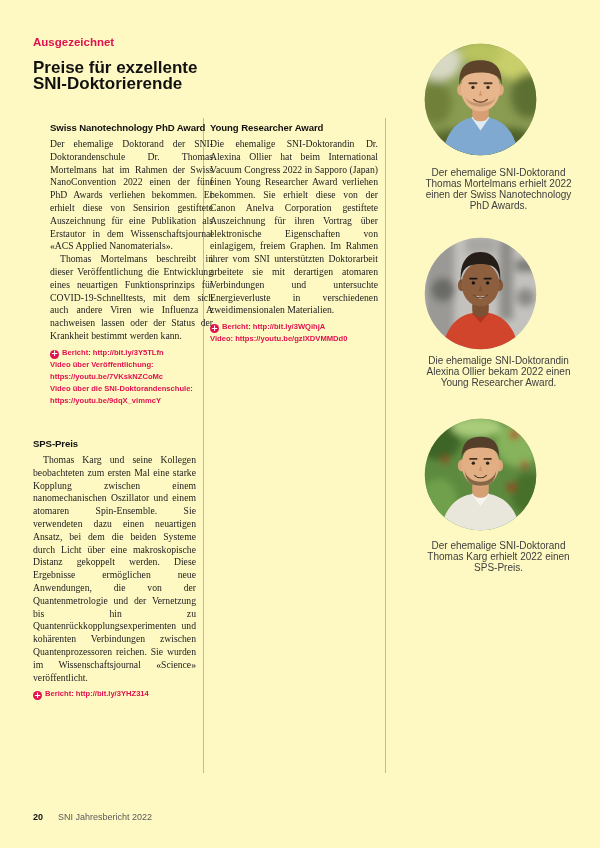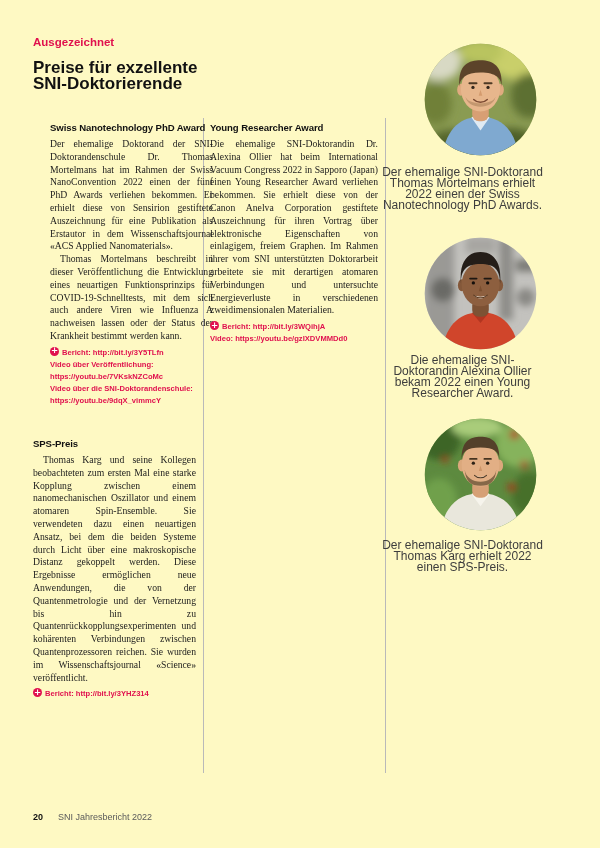--- a/index.html
+++ b/index.html
@@ -28,33 +28,33 @@
   .article-heading {
     font-family:"Liberation Sans", sans-serif; font-weight:bold;
     font-size:9.6px; letter-spacing:-0.1px; color:#111; margin-bottom:5px;
   }
   .para { font-size:9.7px; line-height:12.8px; text-align:justify; }
   .para.indent { text-indent:10px; }
   .links {
     margin-top:4px; font-family:"Liberation Sans", sans-serif; font-weight:bold;
     font-size:7.6px; line-height:12px; color:var(--accent,#e0114e);
   }
-  .link-line { display:flex; align-items:flex-start; gap:3px; cursor:pointer; }
+  .link-line { display:flex; align-items:flex-end; gap:3px; cursor:pointer; }
   .plus-icon {
     width:9px; height:9px; border-radius:50%; background:var(--accent,#e0114e);
     color:#fff; text-align:center; flex:0 0 auto;
     font-family:"DejaVu Sans", sans-serif; font-size:8.5px; line-height:9px;
   }
   .plus-icon::before { content:"+"; display:block; margin-top:-0.5px; }
   .portrait { position:absolute; left:424px; width:113px; height:113px; }
   .portrait svg { width:100%; height:100%; display:block; }
   .p1 { top:43px; } .p2 { top:237px; } .p3 { top:418px; }
   .caption {
-    position:absolute; left:380px; width:165px; text-align:center;
-    font-family:"Liberation Sans", sans-serif; font-size:12px; line-height:11px;
+    position:absolute; left:416px; width:165px; text-align:center;
+    font-family:"Liberation Sans", sans-serif; font-size:10px; line-height:11px;
     color:#3d3d3d;
   }
   .c1 { top:167px; } .c2 { top:355px; } .c3 { top:540px; }
   .footer {
     position:absolute; left:33px; top:812px; display:flex; gap:15px;
     font-family:"Liberation Sans", sans-serif; font-size:9px; color:#5a5a5a;
   }
   .footer .pagenum { font-weight:bold; color:#111; }
 </style>
 </head>

